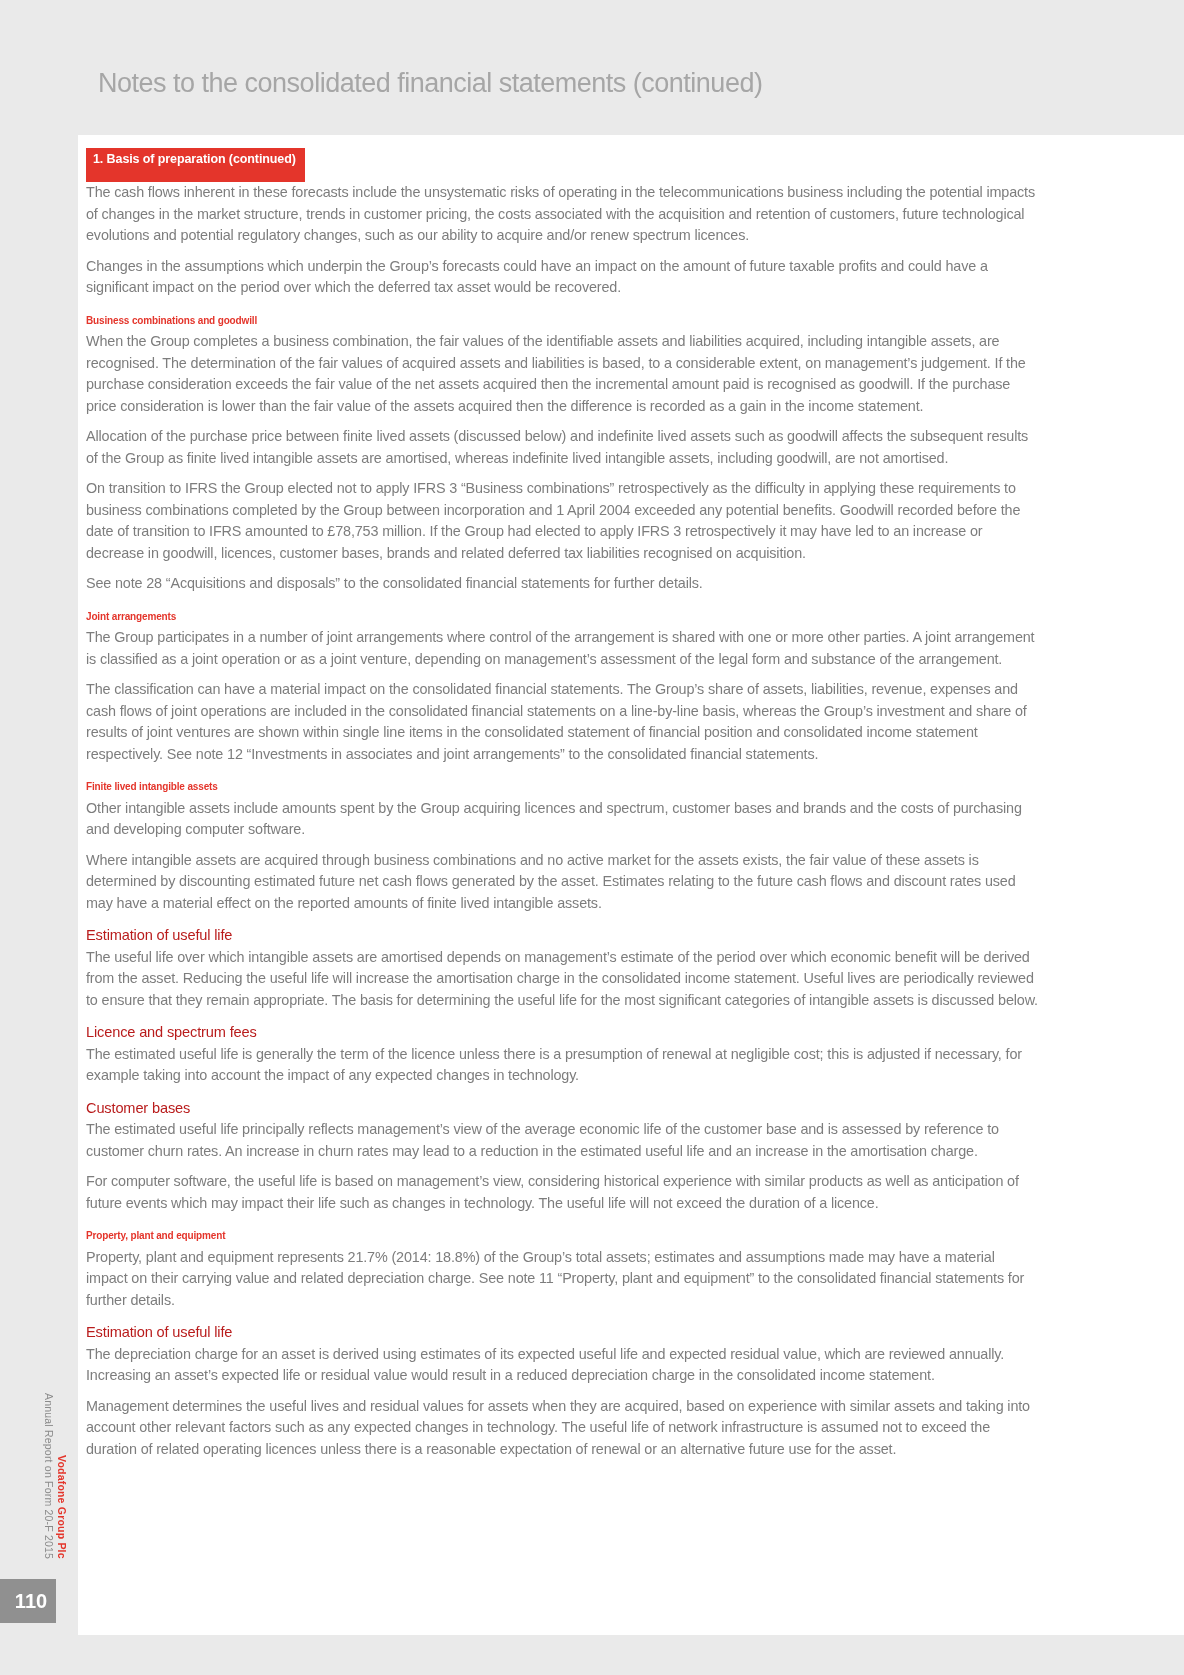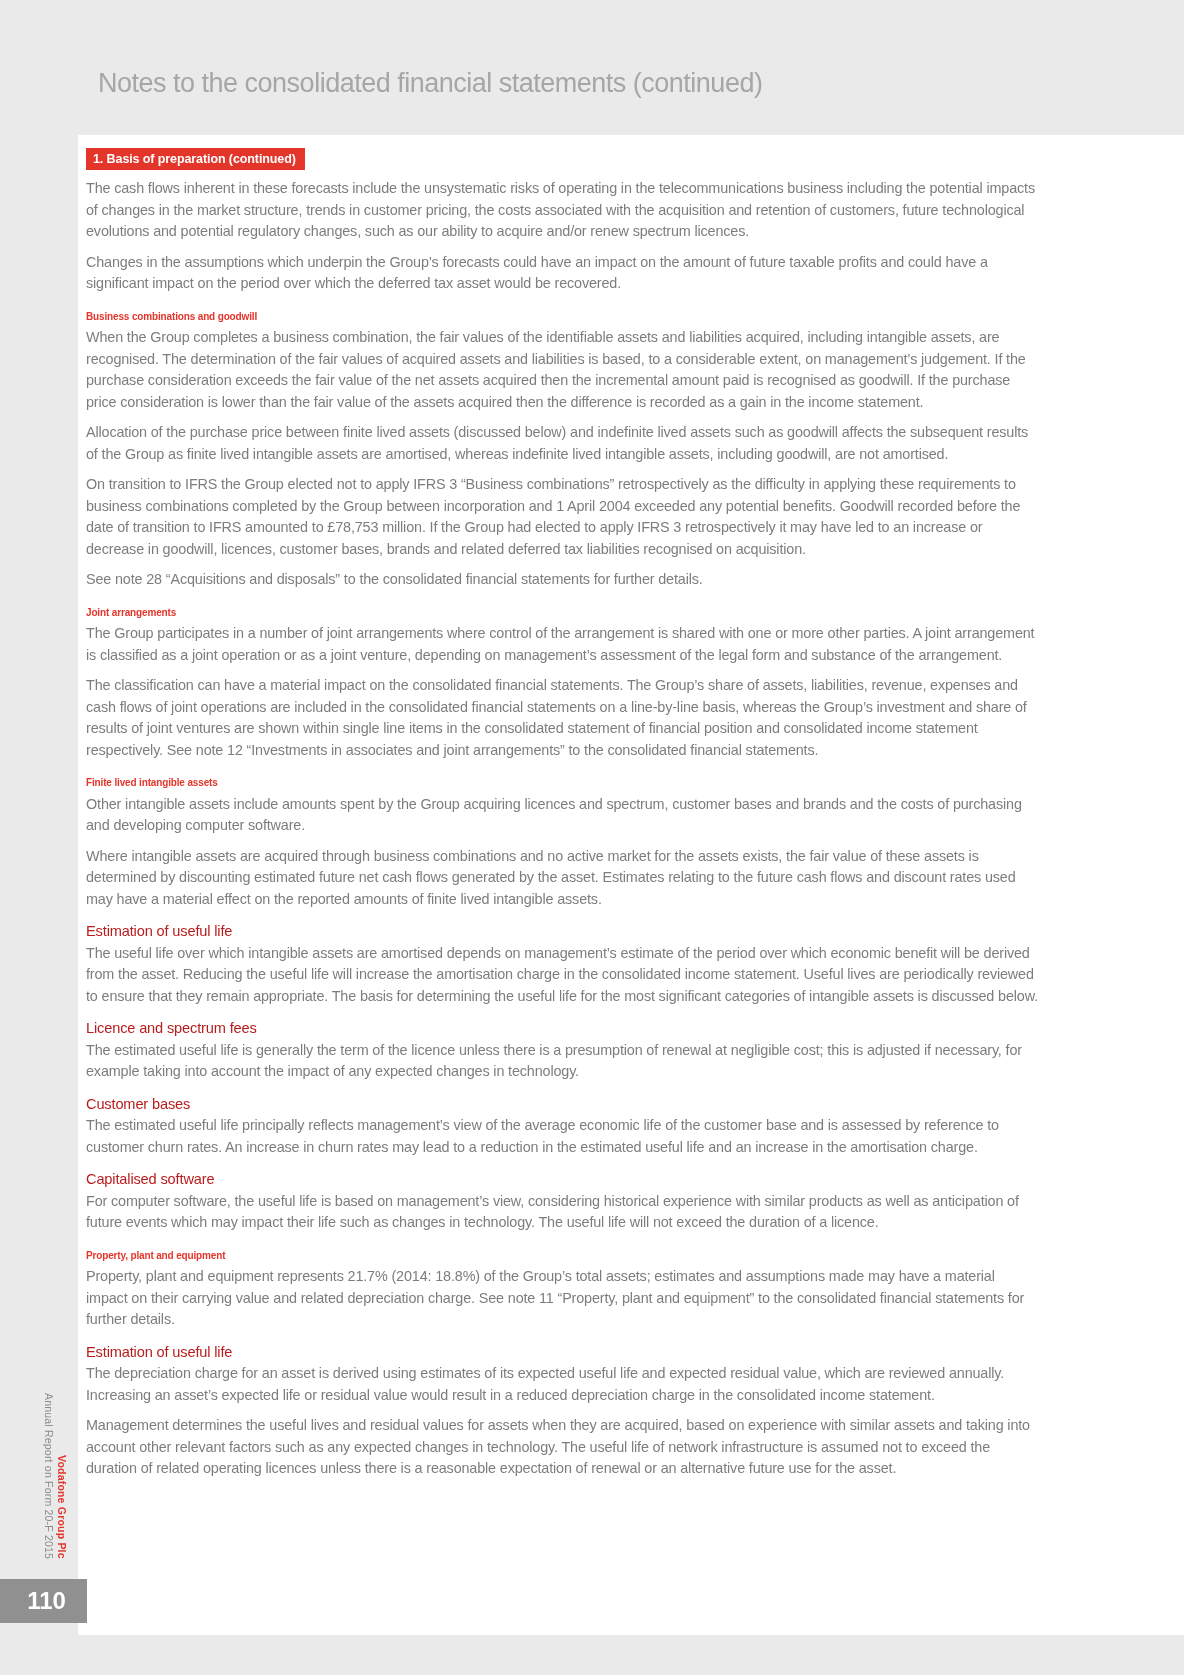--- a/index.html
+++ b/index.html
@@ -29,22 +29,21 @@
   .content {
     padding: 13px 130px 0 8px;
     max-width: 952px;
   }
   .badge {
     display: inline-block;
     background: #e4352b;
     color: #ffffff;
     font-size: 12.5px;
     font-weight: 700;
-    padding: 4px 9px 4px 7px;
-    margin-bottom: 8px;
+    padding: 4px 9px 16px 7px;
     letter-spacing: -0.1px;
   }
   .content p {
     margin: 0 0 9px 0;
     font-size: 14.4px;
     line-height: 21.5px;
     color: #7d7d7d;
     letter-spacing: -0.15px;
   }
   .content h3 {
@@ -75,24 +74,24 @@
     font-size: 10.5px;
     line-height: 13px;
     letter-spacing: 0.2px;
     white-space: nowrap;
   }
   .spine .brand { color: #e4352b; font-weight: 700; }
   .spine .report { color: #8a8a8a; font-weight: 400; }
   .pagenum {
     position: absolute;
     left: 0; top: 1579px;
-    width: 87px; height: 44px;
+    width: 56px; height: 44px;
     background: #909090;
     color: #ffffff;
-    font-size: 24px;
+    font-size: 20px;
     font-weight: 700;
     line-height: 44px;
     text-align: center;
     padding-left: 6px;
     box-sizing: border-box;
   }
 </style>
 </head>
 <body>
 
@@ -134,21 +133,20 @@
       <h4>Licence and spectrum fees</h4>
       <p>The estimated useful life is generally the term of the licence unless there is a presumption of renewal at negligible cost; this is adjusted if necessary, for example taking into account the impact of any expected changes in technology.</p>
     </div>
 
     <div>
       <h4>Customer bases</h4>
       <p>The estimated useful life principally reflects management’s view of the average economic life of the customer base and is assessed by reference to customer churn rates. An increase in churn rates may lead to a reduction in the estimated useful life and an increase in the amortisation charge.</p>
     </div>
 
     <div>
-      <h4>Capitalised software</h4>
       <p>For computer software, the useful life is based on management’s view, considering historical experience with similar products as well as anticipation of future events which may impact their life such as changes in technology. The useful life will not exceed the duration of a licence.</p>
     </div>
 
     <div>
       <h3>Property, plant and equipment</h3>
       <p>Property, plant and equipment represents 21.7% (2014: 18.8%) of the Group’s total assets; estimates and assumptions made may have a material impact on their carrying value and related depreciation charge. See note 11 “Property, plant and equipment” to the consolidated financial statements for further details.</p>
     </div>
 
     <div>
       <h4>Estimation of useful life</h4>

